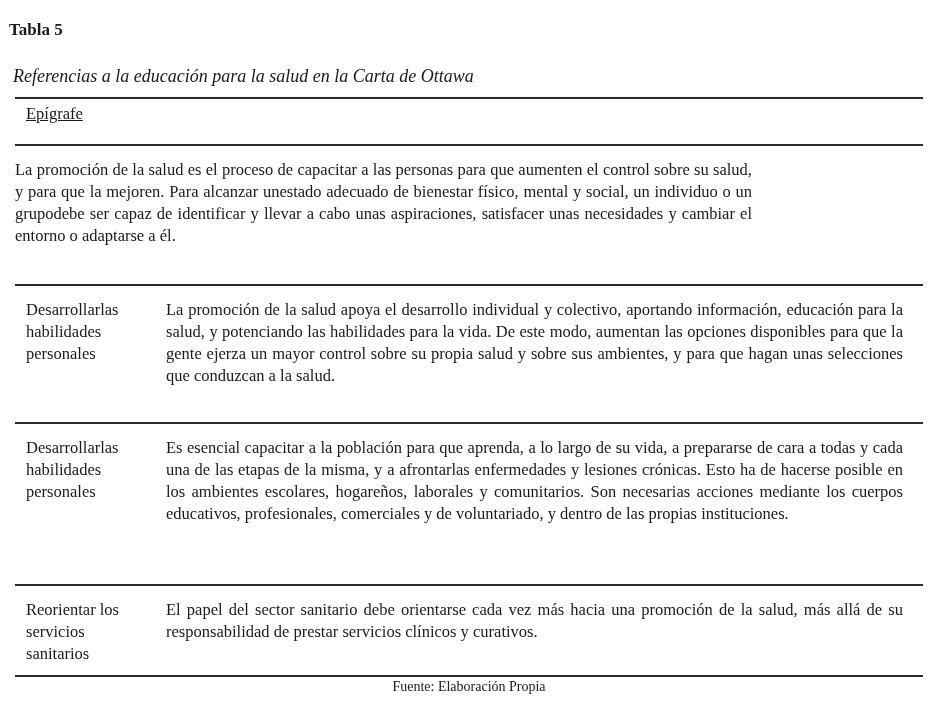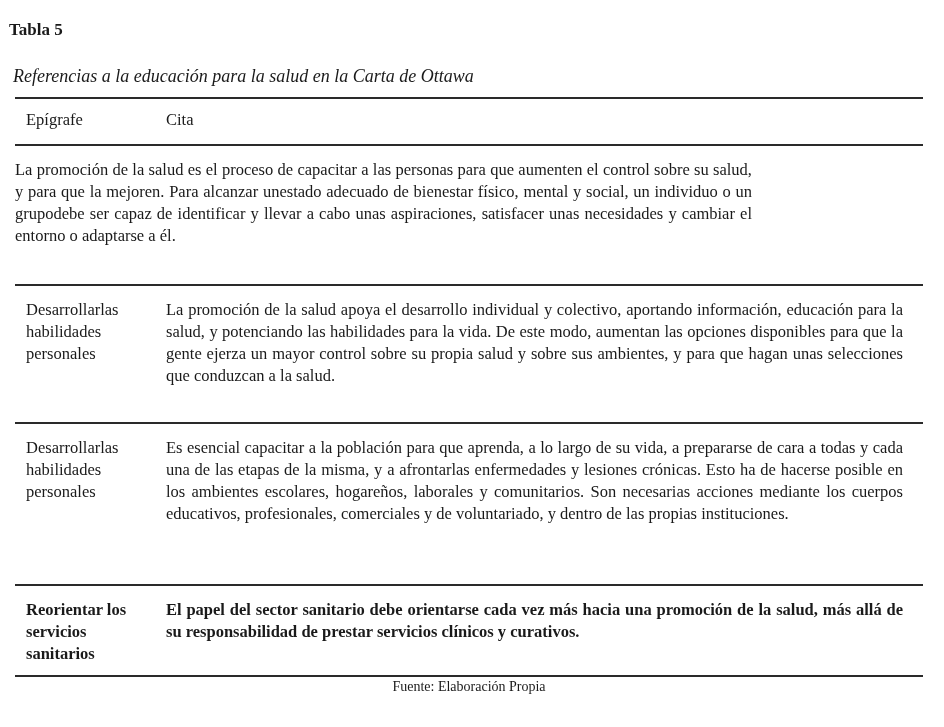--- a/index.html
+++ b/index.html
@@ -58,25 +58,25 @@
       text-align: left;
       white-space: pre-line;
     }
     .cell-cita {
       width: 737px;
       flex: 0 0 auto;
       text-align: justify;
     }
     .header-row { height: 45px; }
     .header-row .cell-epigrafe,
-    .header-row .cell-cita { padding-top: 10px; }
+    .header-row .cell-cita { padding-top: 4px; text-decoration: underline; }
     .row-1 { height: 138px; }
     .row-2 { height: 136px; }
     .row-3 { height: 160px; }
-    .row-4 { height: 89px; font-weight: bold; }
+    .row-4 { height: 89px; }
     .body-row .cell-epigrafe,
     .body-row .cell-cita { padding-top: 13px; }
     .source-note {
       position: absolute;
       left: 15px;
       width: 908px;
       top: 676px;
       text-align: center;
       font-size: 14px;
       line-height: 22px;
@@ -87,21 +87,20 @@
 <body>
 
 <p class="table-number">Tabla 5</p>
 <p class="table-caption">Referencias a la educación para la salud en la Carta de Ottawa</p>
 
 <div class="doc-table">
   <div class="rule"></div>
 
   <div class="row header-row">
     <div class="cell-epigrafe">Epígrafe</div>
-    <div class="cell-cita">Cita</div>
   </div>
   <div class="rule"></div>
 
   <div class="row body-row row-1">
     <div class="cell-cita">La promoción de la salud es el proceso de capacitar a las personas para que aumenten el control sobre su salud, y para que la mejoren. Para alcanzar unestado adecuado de bienestar físico, mental y social, un individuo o un grupodebe ser capaz de identificar y llevar a cabo unas aspiraciones, satisfacer unas necesidades y cambiar el entorno o adaptarse a él.</div>
   </div>
   <div class="rule"></div>
 
   <div class="row body-row row-2">
     <div class="cell-epigrafe">Desarrollarlas

